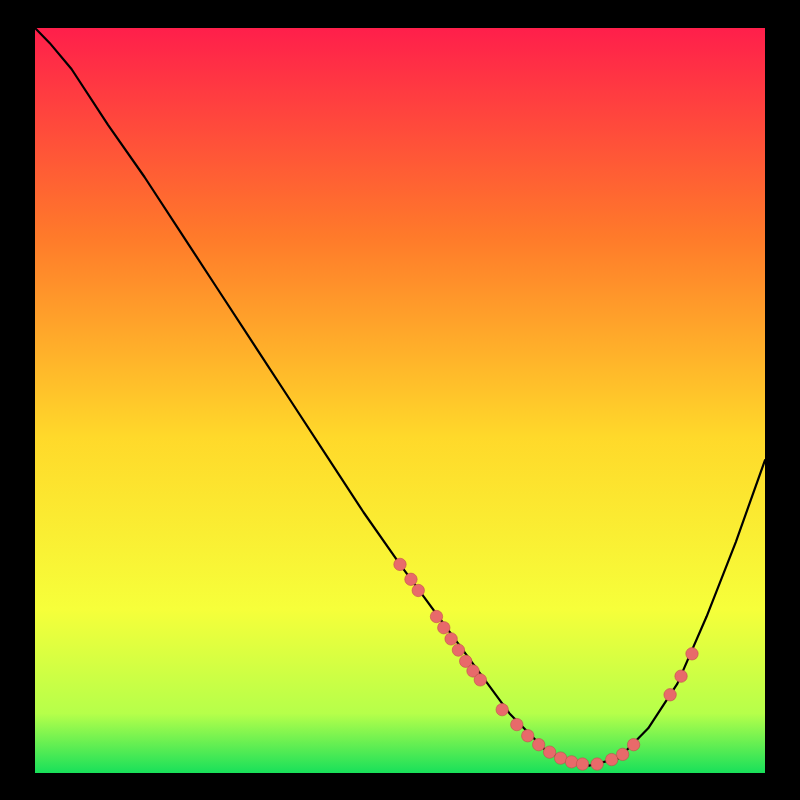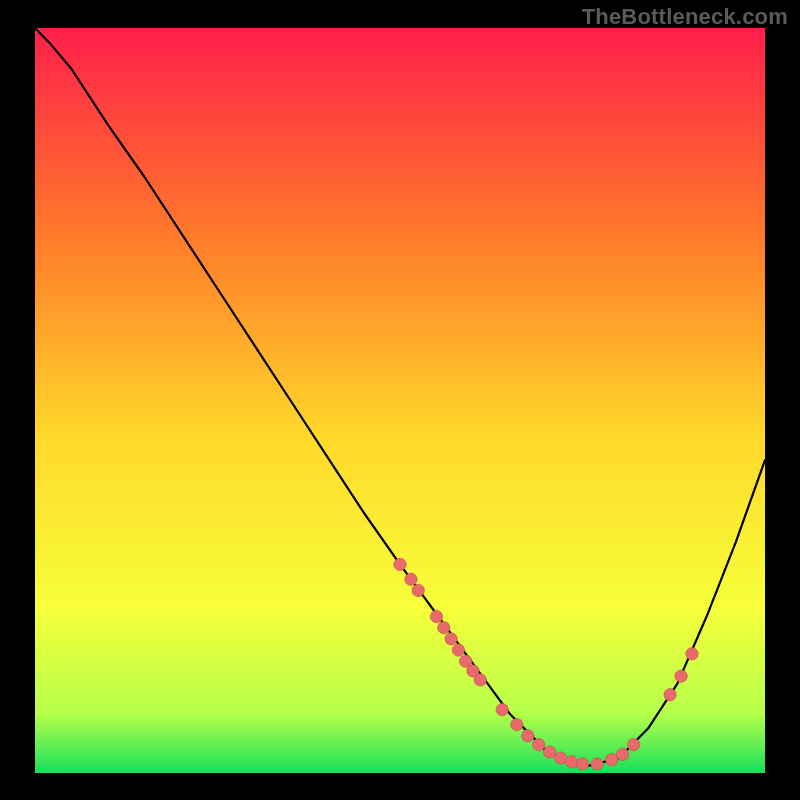--- a/index.html
+++ b/index.html
@@ -33,21 +33,20 @@
     top: 28px;
     width: 730px;
     height: 745px;
   }
   svg { display: block; }
 </style>
 </head>
 <body>
 
 <div class="frame">
-  <div class="watermark">TheBottleneck.com</div>
 
   <div class="plot-wrap">
     <svg id="chart-svg" width="730" height="745" viewBox="0 0 730 745">
       <defs>
         <linearGradient id="bgGrad" x1="0" y1="0" x2="0" y2="1">
           <stop id="g0" offset="0%" stop-color="#ff1f4b"></stop>
           <stop id="g1" offset="28%" stop-color="#ff7a2a"></stop>
           <stop id="g2" offset="55%" stop-color="#ffd92a"></stop>
           <stop id="g3" offset="78%" stop-color="#f6ff3a"></stop>
           <stop id="g4" offset="92%" stop-color="#b6ff4a"></stop>

